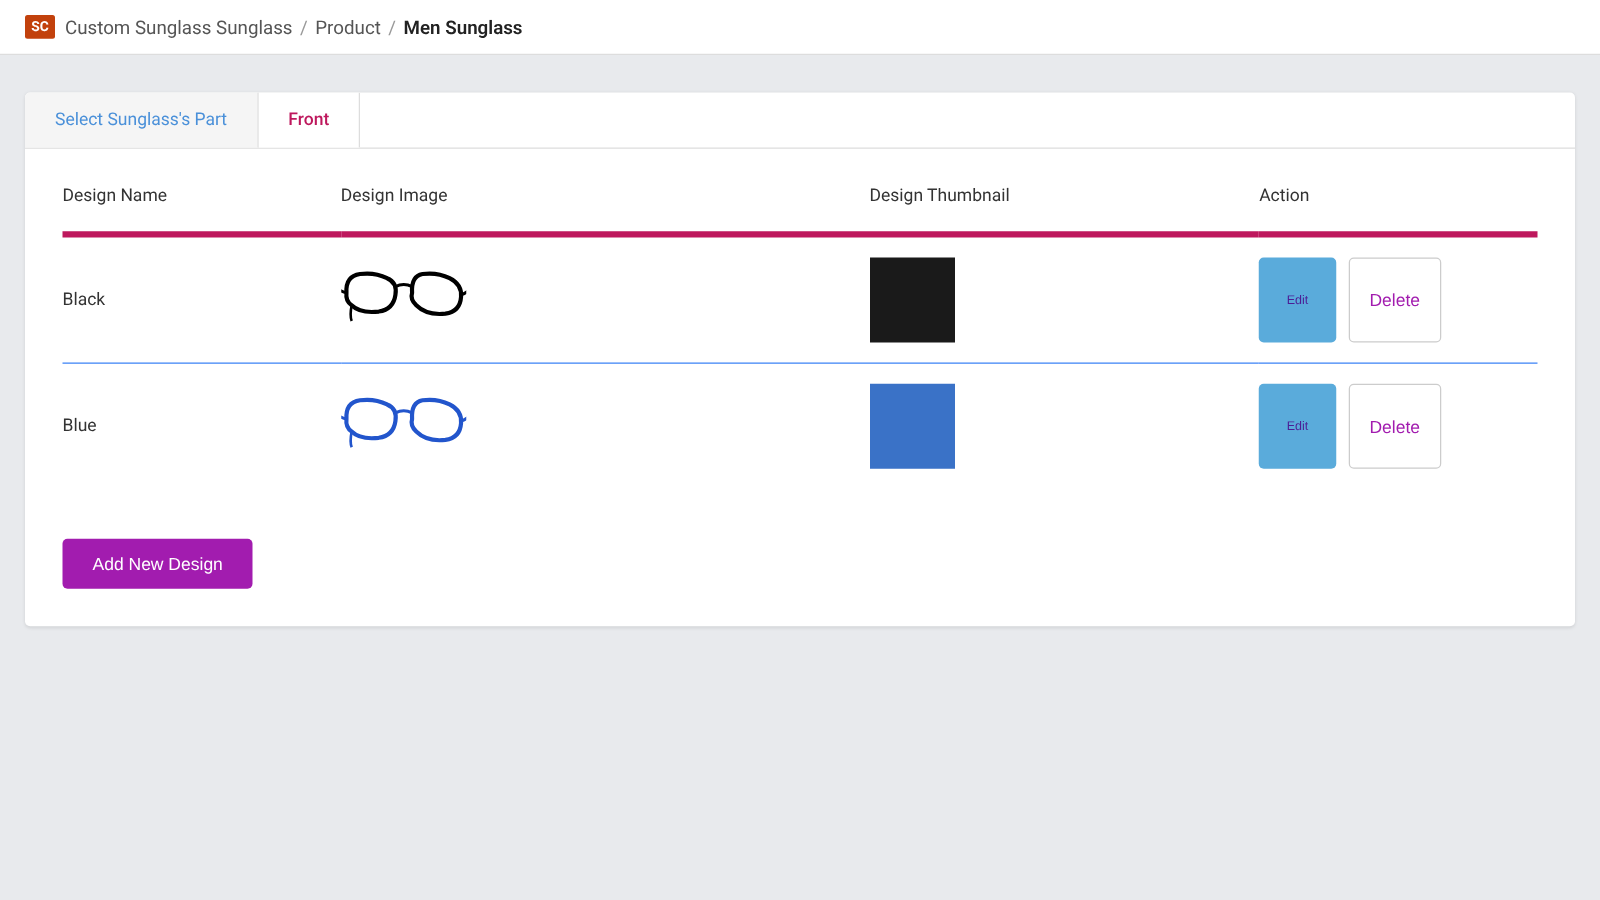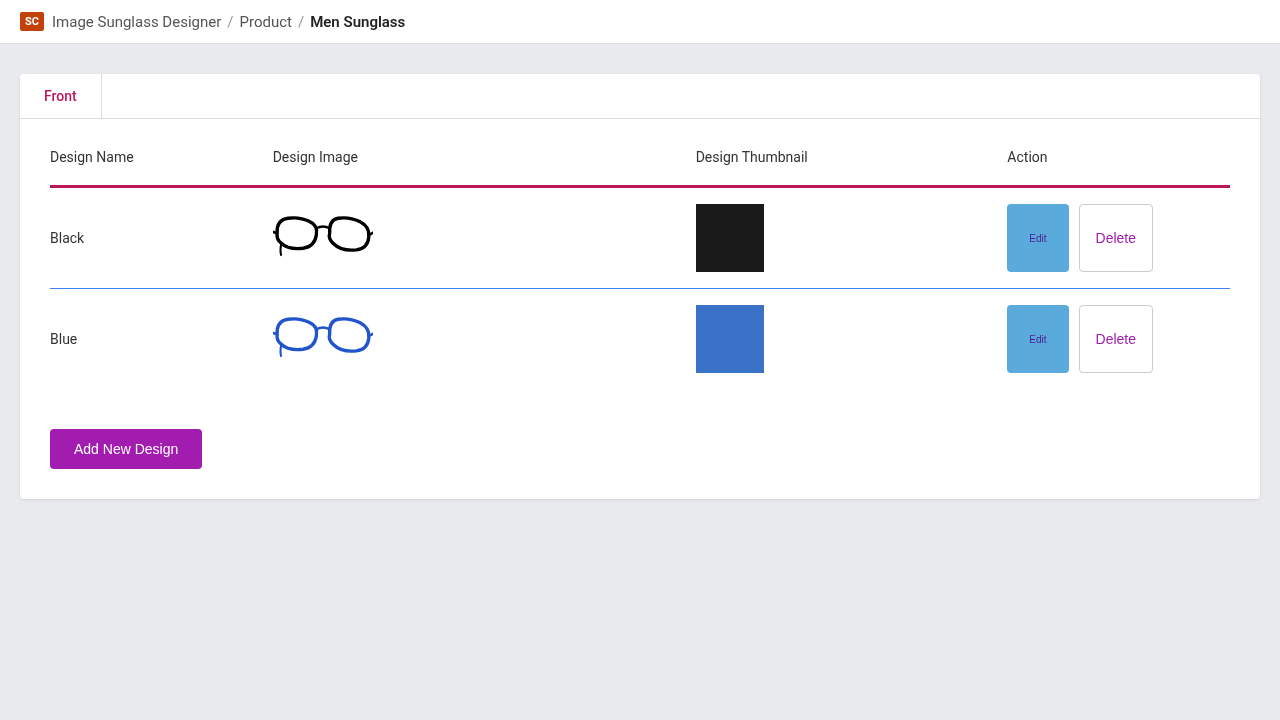--- a/index.html
+++ b/index.html
@@ -98,21 +98,21 @@
     .design-table {
       width: 100%;
       border-collapse: collapse;
     }
     .design-table th {
       text-align: left;
       font-size: 14px;
       font-weight: 400;
       color: #333;
       padding: 10px 0 20px;
-      border-bottom: 3px solid #be185d;
+      border-bottom: 5px solid #be185d;
     }
     .design-table td {
       padding: 16px 0;
       border-bottom: 1px solid #3b82f6;
       vertical-align: middle;
       font-size: 14px;
       color: #333;
     }
     .design-table tr:last-child td {
       border-bottom: none;
@@ -172,34 +172,37 @@
       display: inline-block;
     }
   </style>
 </head>
 <body>
 
 <div class="header">
   <div class="header-left">
     <div class="logo-box">SC</div>
     <nav class="breadcrumb">
-      <span>Image Sunglass Designer</span>
+      <span>Custom Sunglass Sunglass</span>
       <span class="separator">/</span>
       <span>Product</span>
       <span class="separator">/</span>
       <span class="current">Men Sunglass</span>
     </nav>
   </div>
 </div>
 
 <div class="main-content">
   <div class="card">
 
     
     <div class="tabs">
+      <div class="tab inactive">
+        <span>Select Sunglass's Part</span>
+      </div>
       <div class="tab active">
         <span>Front</span>
       </div>
     </div>
 
     
     <div class="table-wrapper">
       <table class="design-table">
         <thead>
           <tr>

